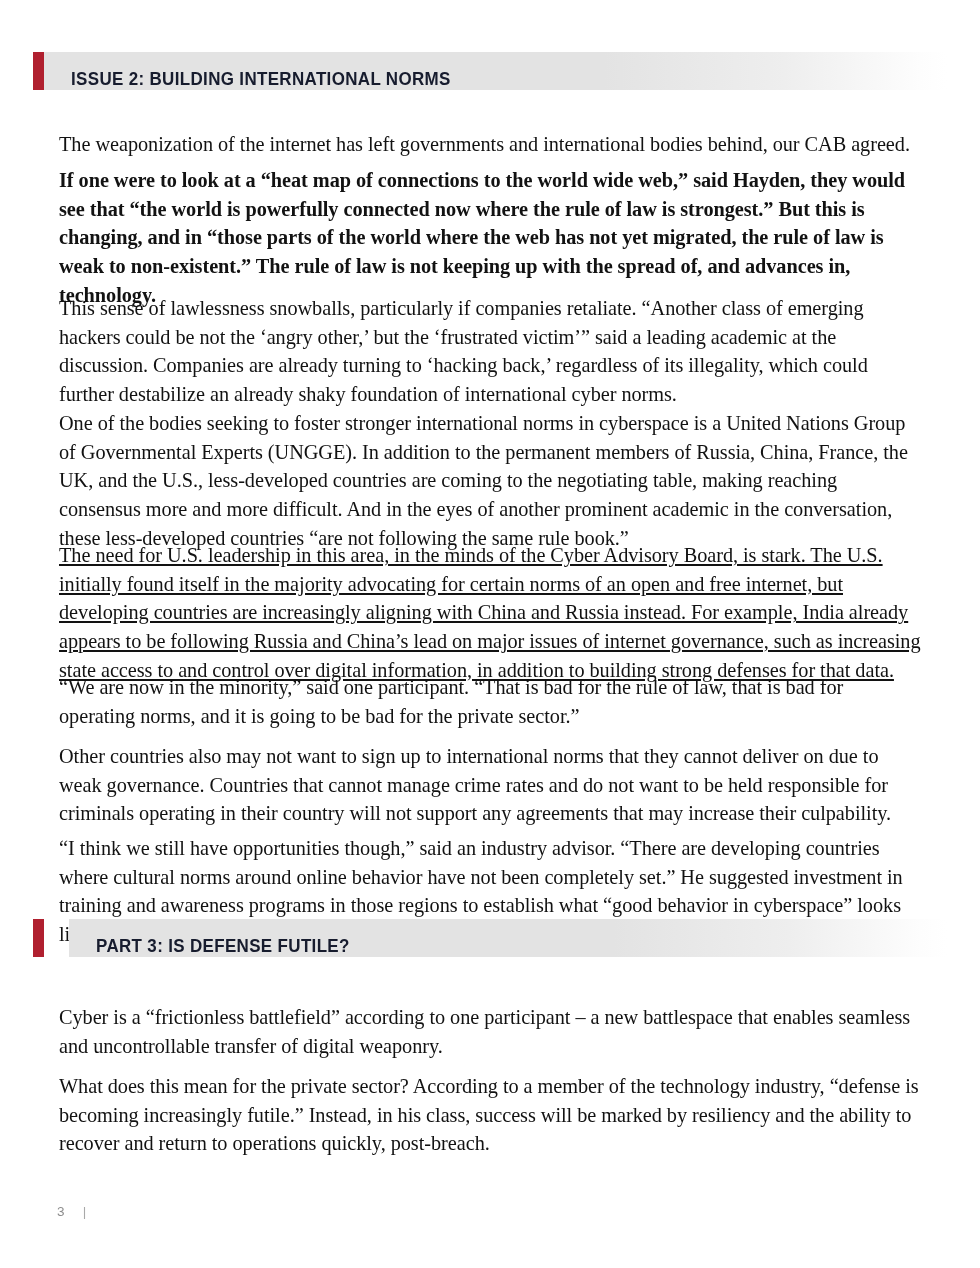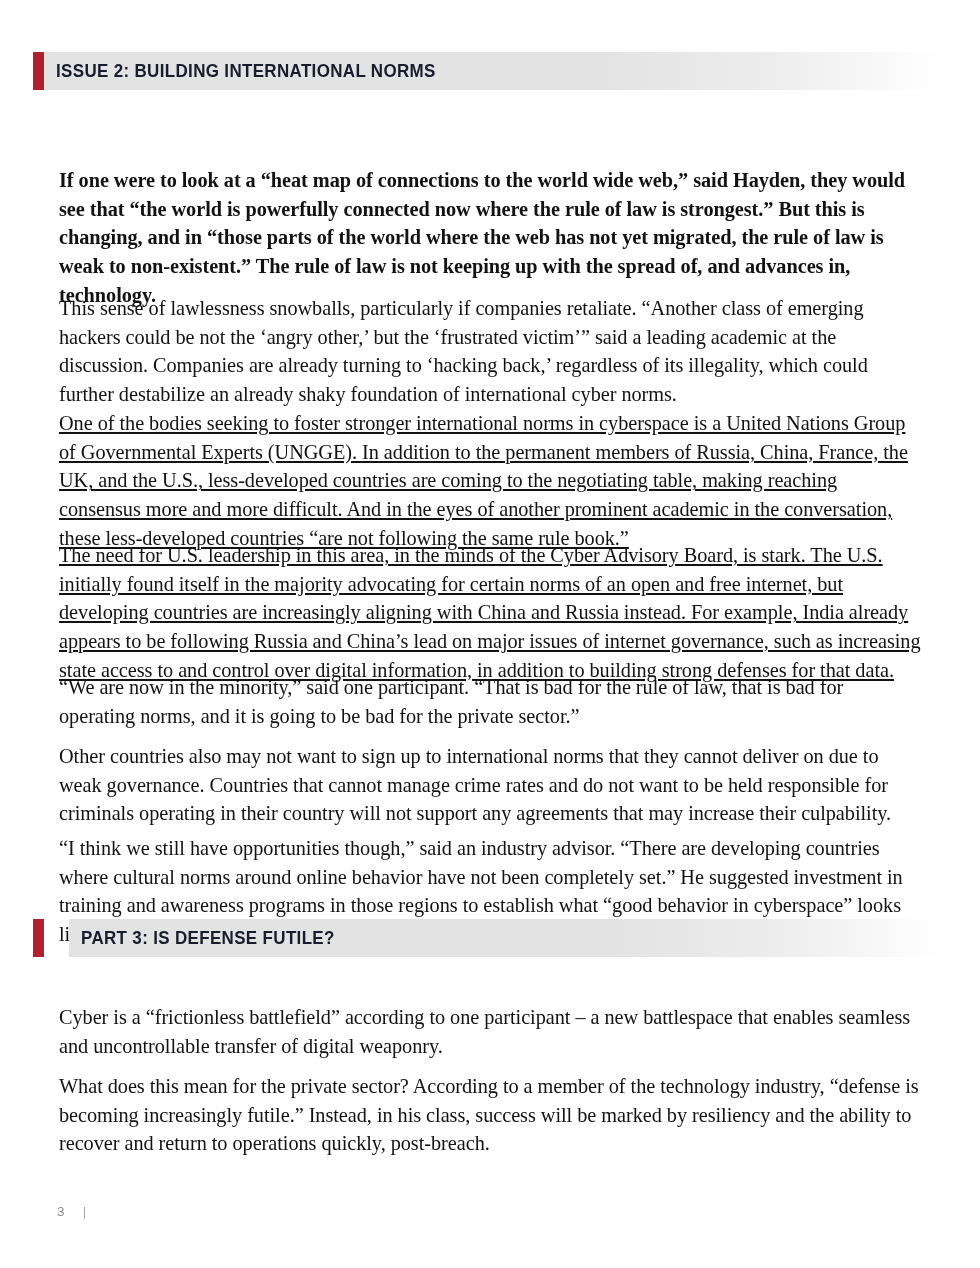--- a/index.html
+++ b/index.html
@@ -33,22 +33,22 @@
   }
   .section-accent {
     width: 11px;
     background: #b0202f;
     flex: 0 0 11px;
   }
   .section-bar {
     flex: 1 1 auto;
     background: linear-gradient(to right, #e3e3e3 0%, #e3e3e3 62%, #eeeeee 82%, #fdfdfd 97%, #ffffff 100%);
     display: flex;
-    align-items: center;
-    padding-left: 12px;
+    align-items: flex-end;
+    padding-left: 27px;
   }
   .section-title {
     font-family: "Liberation Sans", "DejaVu Sans", sans-serif;
     font-weight: bold;
     font-size: 17.5px;
     letter-spacing: 0.35px;
     color: #171c2e;
     white-space: nowrap;
     transform: scaleX(0.97);
     transform-origin: left center;
@@ -65,21 +65,21 @@
     font-size: 20.3px;
     line-height: 28.6px;
     text-align: left;
     color: #121212;
     letter-spacing: -0.05px;
   }
 
   #p1  { top: 110px; }
   #p2  { top: 146px; font-weight: bold; }
   #p3  { top: 274px; }
-  #p4  { top: 389px; text-decoration: underline; }
+  #p4  { top: 389px; }
   #p5  { top: 521px; text-decoration: underline; }
   #p6  { top: 653px; }
   #p7  { top: 722px; }
   #p8  { top: 814px; }
   #p9  { top: 983px; }
   #p10 { top: 1052px; }
 
   
   .footer {
     position: absolute;
@@ -116,20 +116,21 @@
 
 <div class="page">
 
   <div class="section-head" id="head-issue2">
     <div class="section-accent"></div>
     <div class="section-bar">
       <span class="section-title">ISSUE 2: BUILDING INTERNATIONAL NORMS</span>
     </div>
   </div>
 
+  <p class="para" id="p1">The weaponization of the internet has left governments and international bodies behind, our CAB agreed.</p>
   <p class="para" id="p2">If one were to look at a “heat map of connections to the world wide web,” said Hayden, they would see that “the world is powerfully connected now where the rule of law is strongest.” But this is changing, and in “those parts of the world where the web has not yet migrated, the rule of law is weak to non-existent.” The rule of law is not keeping up with the spread of, and advances in, technology.</p>
   <p class="para" id="p3">This sense of lawlessness snowballs, particularly if companies retaliate. “Another class of emerging hackers could be not the ‘angry other,’ but the ‘frustrated victim’” said a leading academic at the discussion. Companies are already turning to ‘hacking back,’ regardless of its illegality, which could further destabilize an already shaky foundation of international cyber norms.</p>
   <p class="para" id="p4">One of the bodies seeking to foster stronger international norms in cyberspace is a United Nations Group of Governmental Experts (UNGGE). In addition to the permanent members of Russia, China, France, the UK, and the U.S., less-developed countries are coming to the negotiating table, making reaching consensus more and more difficult. And in the eyes of another prominent academic in the conversation, these less-developed countries “are not following the same rule book.”</p>
   <p class="para" id="p5">The need for U.S. leadership in this area, in the minds of the Cyber Advisory Board, is stark. The U.S. initially found itself in the majority advocating for certain norms of an open and free internet, but developing countries are increasingly aligning with China and Russia instead. For example, India already appears to be following Russia and China’s lead on major issues of internet governance, such as increasing state access to and control over digital information, in addition to building strong defenses for that data.</p>
   <p class="para" id="p6">“We are now in the minority,” said one participant. “That is bad for the rule of law, that is bad for operating norms, and it is going to be bad for the private sector.”</p>
   <p class="para" id="p7">Other countries also may not want to sign up to international norms that they cannot deliver on due to weak governance. Countries that cannot manage crime rates and do not want to be held responsible for criminals operating in their country will not support any agreements that may increase their culpability.</p>
   <p class="para" id="p8">“I think we still have opportunities though,” said an industry advisor. “There are developing countries where cultural norms around online behavior have not been completely set.” He suggested investment in training and awareness programs in those regions to establish what “good behavior in cyberspace” looks like.</p>
 
   <div class="section-head" id="head-part3">
     <div class="section-accent"></div>

